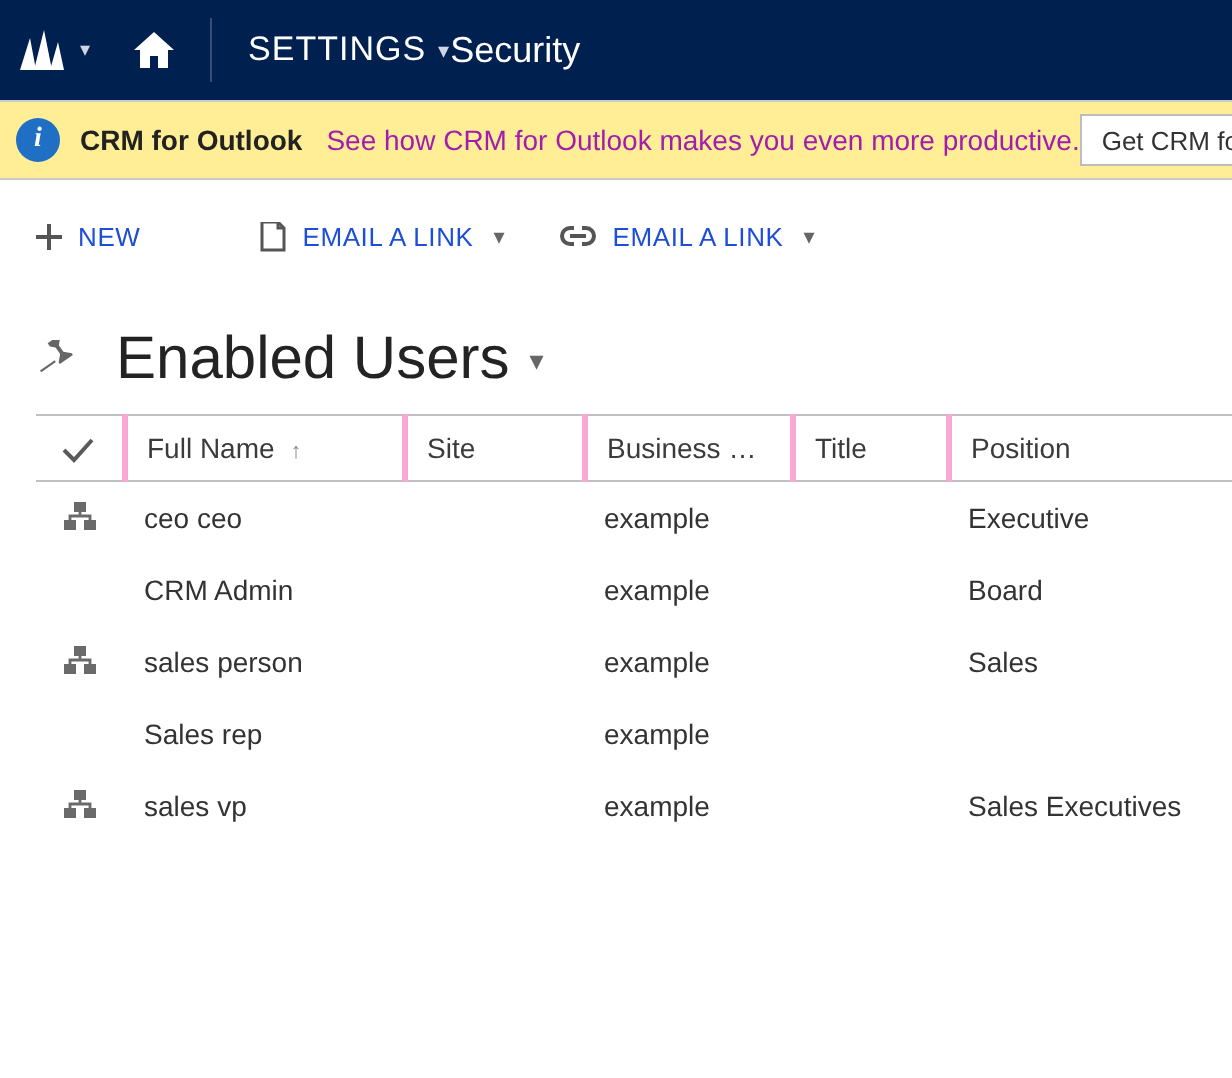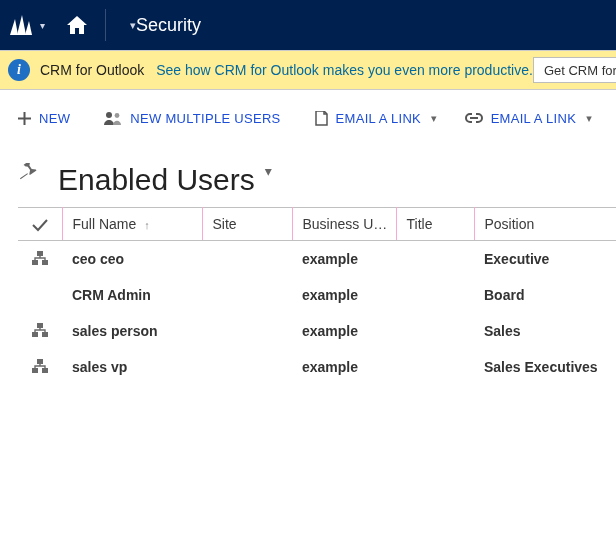--- a/index.html
+++ b/index.html
@@ -66,22 +66,22 @@
     border-radius: 50%;
     background: #1f6fc4;
     color: #fff;
     display:flex; align-items:center; justify-content:center;
     font-family: Georgia, serif;
     font-style: italic;
     font-weight: bold;
     font-size: 14px;
     flex: 0 0 22px;
   }
-  .notice .title { font-weight: 400; margin: 0 12px 0 10px; white-space: nowrap; }
-  .notice .text { color: #0369a1; white-space: nowrap; }
+  .notice .title { font-weight: 700; margin: 0 12px 0 10px; white-space: nowrap; }
+  .notice .text { color: #a21caf; white-space: nowrap; }
   .notice .btn {
     margin-left: auto;
     background: #fff;
     border: 1px solid #bdbdbd;
     height: 26px;
     padding: 0 10px;
     font-size: 13px;
     color: #333;
     white-space: nowrap;
   }
@@ -104,58 +104,58 @@
   .cmdbar .cmd .ico { margin-right:8px; display:flex; align-items:center;}
   .cmdbar .gap-lg { width: 26px; }
   .cmdbar .gap-md { width: 18px; }
   .cmdbar .chev-split {
     color:#666;
     font-size:11px;
     padding: 4px 6px;
   }
   .view-title {
     display:flex;
+    align-items:center;
     padding: 22px 14px 10px 18px;
   }
   .view-title .pin { margin-right: 18px; color:#666; }
   .view-title .txt { font-size: 30px; font-weight: 300; color:#232323; }
   .view-title .chev { font-size: 14px; color:#666; margin-left:10px; }
 
   table.grid {
     border-collapse: collapse;
     width: 100%;
     table-layout: fixed;
   }
   table.grid th {
     text-align:left;
     font-weight: 400;
     font-size: 14px;
     color:#3b3b3b;
     border-top: 1px solid #c0c0c0;
     border-bottom: 1px solid #c0c0c0;
-    border-right: 1px solid #f9a8d4;
+    border-right: 3px solid #f9a8d4;
     padding: 6px 8px 6px 10px;
     overflow:hidden;
     white-space:nowrap;
     text-overflow: ellipsis;
     height: 20px;
   }
   table.grid th:last-child { border-right: none; }
   table.grid th.check { width:44px; text-align:center; padding:4px 0;}
   table.grid th.check svg { vertical-align:middle; }
   table.grid td {
     padding: 8px 8px 8px 10px;
     font-size: 14px;
     color:#333;
     vertical-align: middle;
     overflow:hidden;
     white-space:nowrap;
     text-overflow: ellipsis;
     height: 20px;
-    font-weight: bold;
   }
   table.grid td.hier { width:22px; text-align:center; padding:4px 0;}
   .sort-arrow { color:#888; font-size:11px; margin-left:4px;}
   .col-name { width: 140px; }
   .col-site { width: 90px; }
   .col-bu   { width: 104px; }
   .col-title{ width: 78px; }
   .col-pos  { width: auto; }
 </style>
 </head>
@@ -173,20 +173,21 @@
 
   <span class="home-btn">
     <svg width="20" height="18" viewBox="0 0 20 18">
       <path d="M10 0 L20 9 L17 9 L17 18 L12 18 L12 12 L8 12 L8 18 L3 18 L3 9 L0 9 Z" fill="#ffffff"></path>
     </svg>
   </span>
 
   <span class="sep"></span>
 
   <span class="menu">
+    <span>SETTINGS</span>
     <span class="chev">▾</span>
   </span>
 
   <span class="page">Security</span>
 </div>
 
 <div class="notice">
   <span class="info-icon">i</span>
   <span class="title">CRM for Outlook</span>
   <span class="text">See how CRM for Outlook makes you even more productive.</span>
@@ -197,31 +198,20 @@
   <span class="cmd">
     <span class="ico">
       <svg width="13" height="13" viewBox="0 0 13 13">
           <path d="M5.5 0h2v5.5H13v2H7.5V13h-2V7.5H0v-2h5.5z" fill="#555"></path>
         </svg>
     </span>
     <span>NEW</span>
   </span>
   <span class="gap-lg"></span>
 
-  <span class="cmd">
-    <span class="ico">
-      <svg width="18" height="14" viewBox="0 0 18 14">
-        <circle cx="5" cy="4" r="3" fill="#555"></circle>
-        <path d="M0 14c0-3 2.5-5 5-5s5 2 5 5z" fill="#555"></path>
-        <circle cx="13" cy="4.5" r="2.4" fill="#999"></circle>
-        <path d="M9 14c0-2.5 2-4.2 4-4.2s4 1.7 4 4.2z" fill="#999"></path>
-      </svg>
-    </span>
-    <span>NEW MULTIPLE USERS</span>
-  </span>
   <span class="gap-lg"></span>
 
   <span class="cmd">
     <span class="ico">
       <svg width="13" height="15" viewBox="0 0 13 15">
         <path d="M1 0h8l3 3v11H1z" fill="none" stroke="#555" stroke-width="1.5"></path>
         <path d="M9 0v3h3" fill="none" stroke="#555" stroke-width="1.5"></path>
       </svg>
     </span>
     <span>EMAIL A LINK</span>
@@ -306,20 +296,28 @@
               <rect x="10" y="9" width="6" height="5" fill="#6a6a6a"></rect>
               <path d="M8 5v2M3 9V7h10v2" stroke="#6a6a6a" stroke-width="1.4" fill="none"></path>
             </svg></td>
           <td>sales person</td>
           <td></td>
           <td>example</td>
           <td></td>
           <td>Sales</td>
         </tr>
         <tr>
+          <td class="hier"></td>
+          <td>Sales rep</td>
+          <td></td>
+          <td>example</td>
+          <td></td>
+          <td></td>
+        </tr>
+        <tr>
           <td class="hier"><svg width="16" height="14" viewBox="0 0 16 14">
               <rect x="5" y="0" width="6" height="5" fill="#6a6a6a"></rect>
               <rect x="0" y="9" width="6" height="5" fill="#6a6a6a"></rect>
               <rect x="10" y="9" width="6" height="5" fill="#6a6a6a"></rect>
               <path d="M8 5v2M3 9V7h10v2" stroke="#6a6a6a" stroke-width="1.4" fill="none"></path>
             </svg></td>
           <td>sales vp</td>
           <td></td>
           <td>example</td>
           <td></td>

